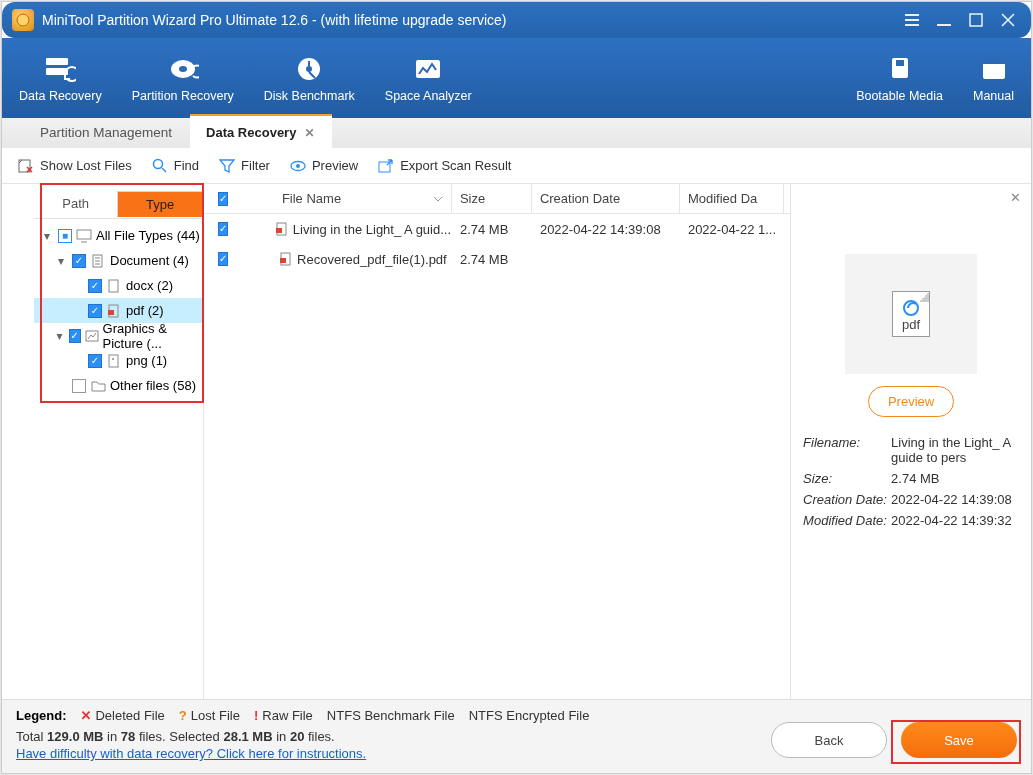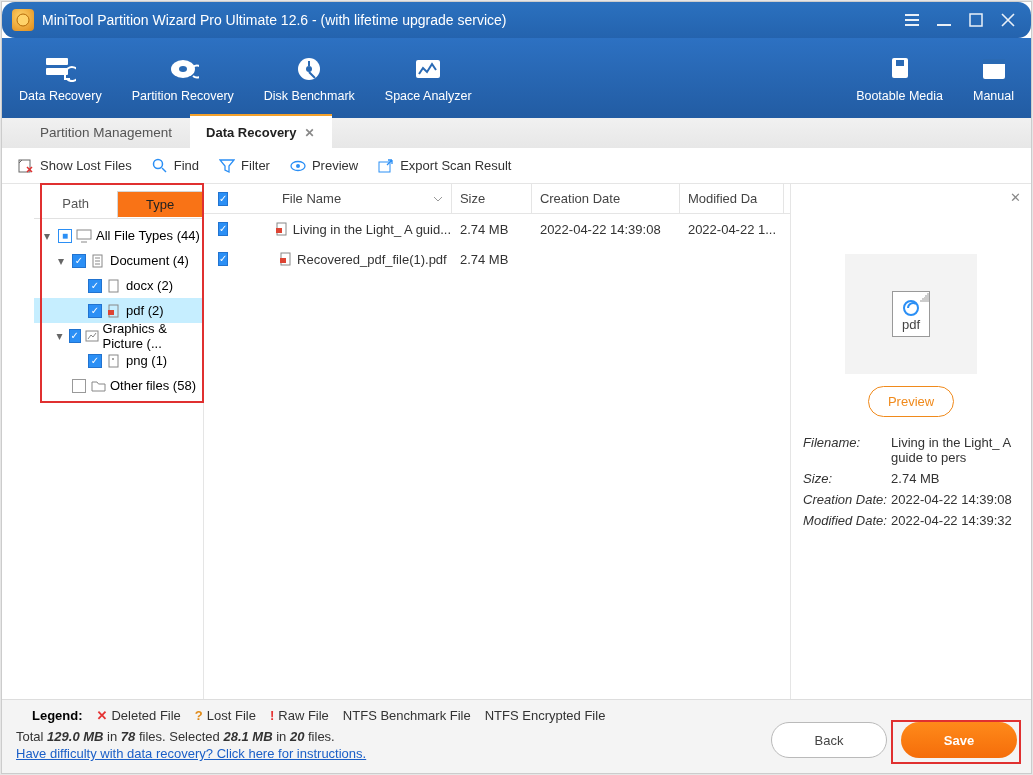--- a/index.html
+++ b/index.html
@@ -51,32 +51,32 @@
 .closex { position:absolute; top:6px; right:10px; color:#888;}
 .preview-box { width: 132px; height: 120px; background: #f3f3f3; margin: 60px auto 10px; display:flex;align-items:center;justify-content:center;}
 .filethumb { width:38px;height:46px;border:1px solid #999;background:#fff;display:flex;flex-direction:column;align-items:center;justify-content:center;padding-bottom:3px;font-size:10px;color:#444;position:relative;}
 .filethumb .dogear{position:absolute;top:0;right:0;width:10px;height:10px;background:linear-gradient(135deg,#fff 50%,#ccc 50%);}
 .preview-btn { display: block; width: 86px; margin: 12px auto 18px; text-align: center; padding: 7px 0; border: 1px solid #f08a1c; color: #f08a1c; border-radius: 16px; background:#fff;}
 .meta-row { display: flex; margin: 6px 0; }
 .meta-l { width: 88px; color:#333;font-style:italic;}
 .meta-v { flex: 1; color:#333;}
 .footer { border-top: 1px solid #ddd; background: #f4f4f4; padding: 8px 14px 12px; }
 .legend { display: flex; align-items: center; gap: 14px; margin-bottom:6px;}
-.legend b{font-weight:700;margin-left:16px;}
+.legend b{font-weight:700;}
 .legend-it{display:flex;align-items:center;gap:4px;color:#333;}
 .lx{color:#e53333;font-weight:700;}
 .lq{color:#e08a18;font-weight:700;}
 .lexm{color:#e53333;font-weight:800;}
 .footer-row2{display:flex;align-items:center;}
 .totals{color:#333;}
-.totals b{font-weight:700;font-style:italic;}
+.totals b{font-weight:700;}
 .footer-link{color:#1b5fc7;text-decoration:underline;margin-top:2px;display:inline-block;}
 .btns{margin-left:auto;display:flex;gap:14px;margin-top:-10px;}
 .btn{width:116px;height:36px;border-radius:18px;display:flex;align-items:center;justify-content:center;color:#444;border:1px solid #bababa;background:#fff;}
-.btn.primary{background:linear-gradient(#ff8a1a,#f56d0a);border:none;color:#fff;font-weight:700;}
+.btn.primary{background:linear-gradient(#ff8a1a,#f56d0a);border:none;color:#fff;font-weight:400;}
 .save-ring{position:absolute;border:2px solid #e03030;width:130px;height:44px;bottom:9px;right:10px;pointer-events:none;}
 svg{display:block}
 </style>
 </head>
 <body>
 
 <div class="window">
   <div class="titlebar">
     <div class="logo">
       <svg width="14" height="14" viewBox="0 0 14 14">

